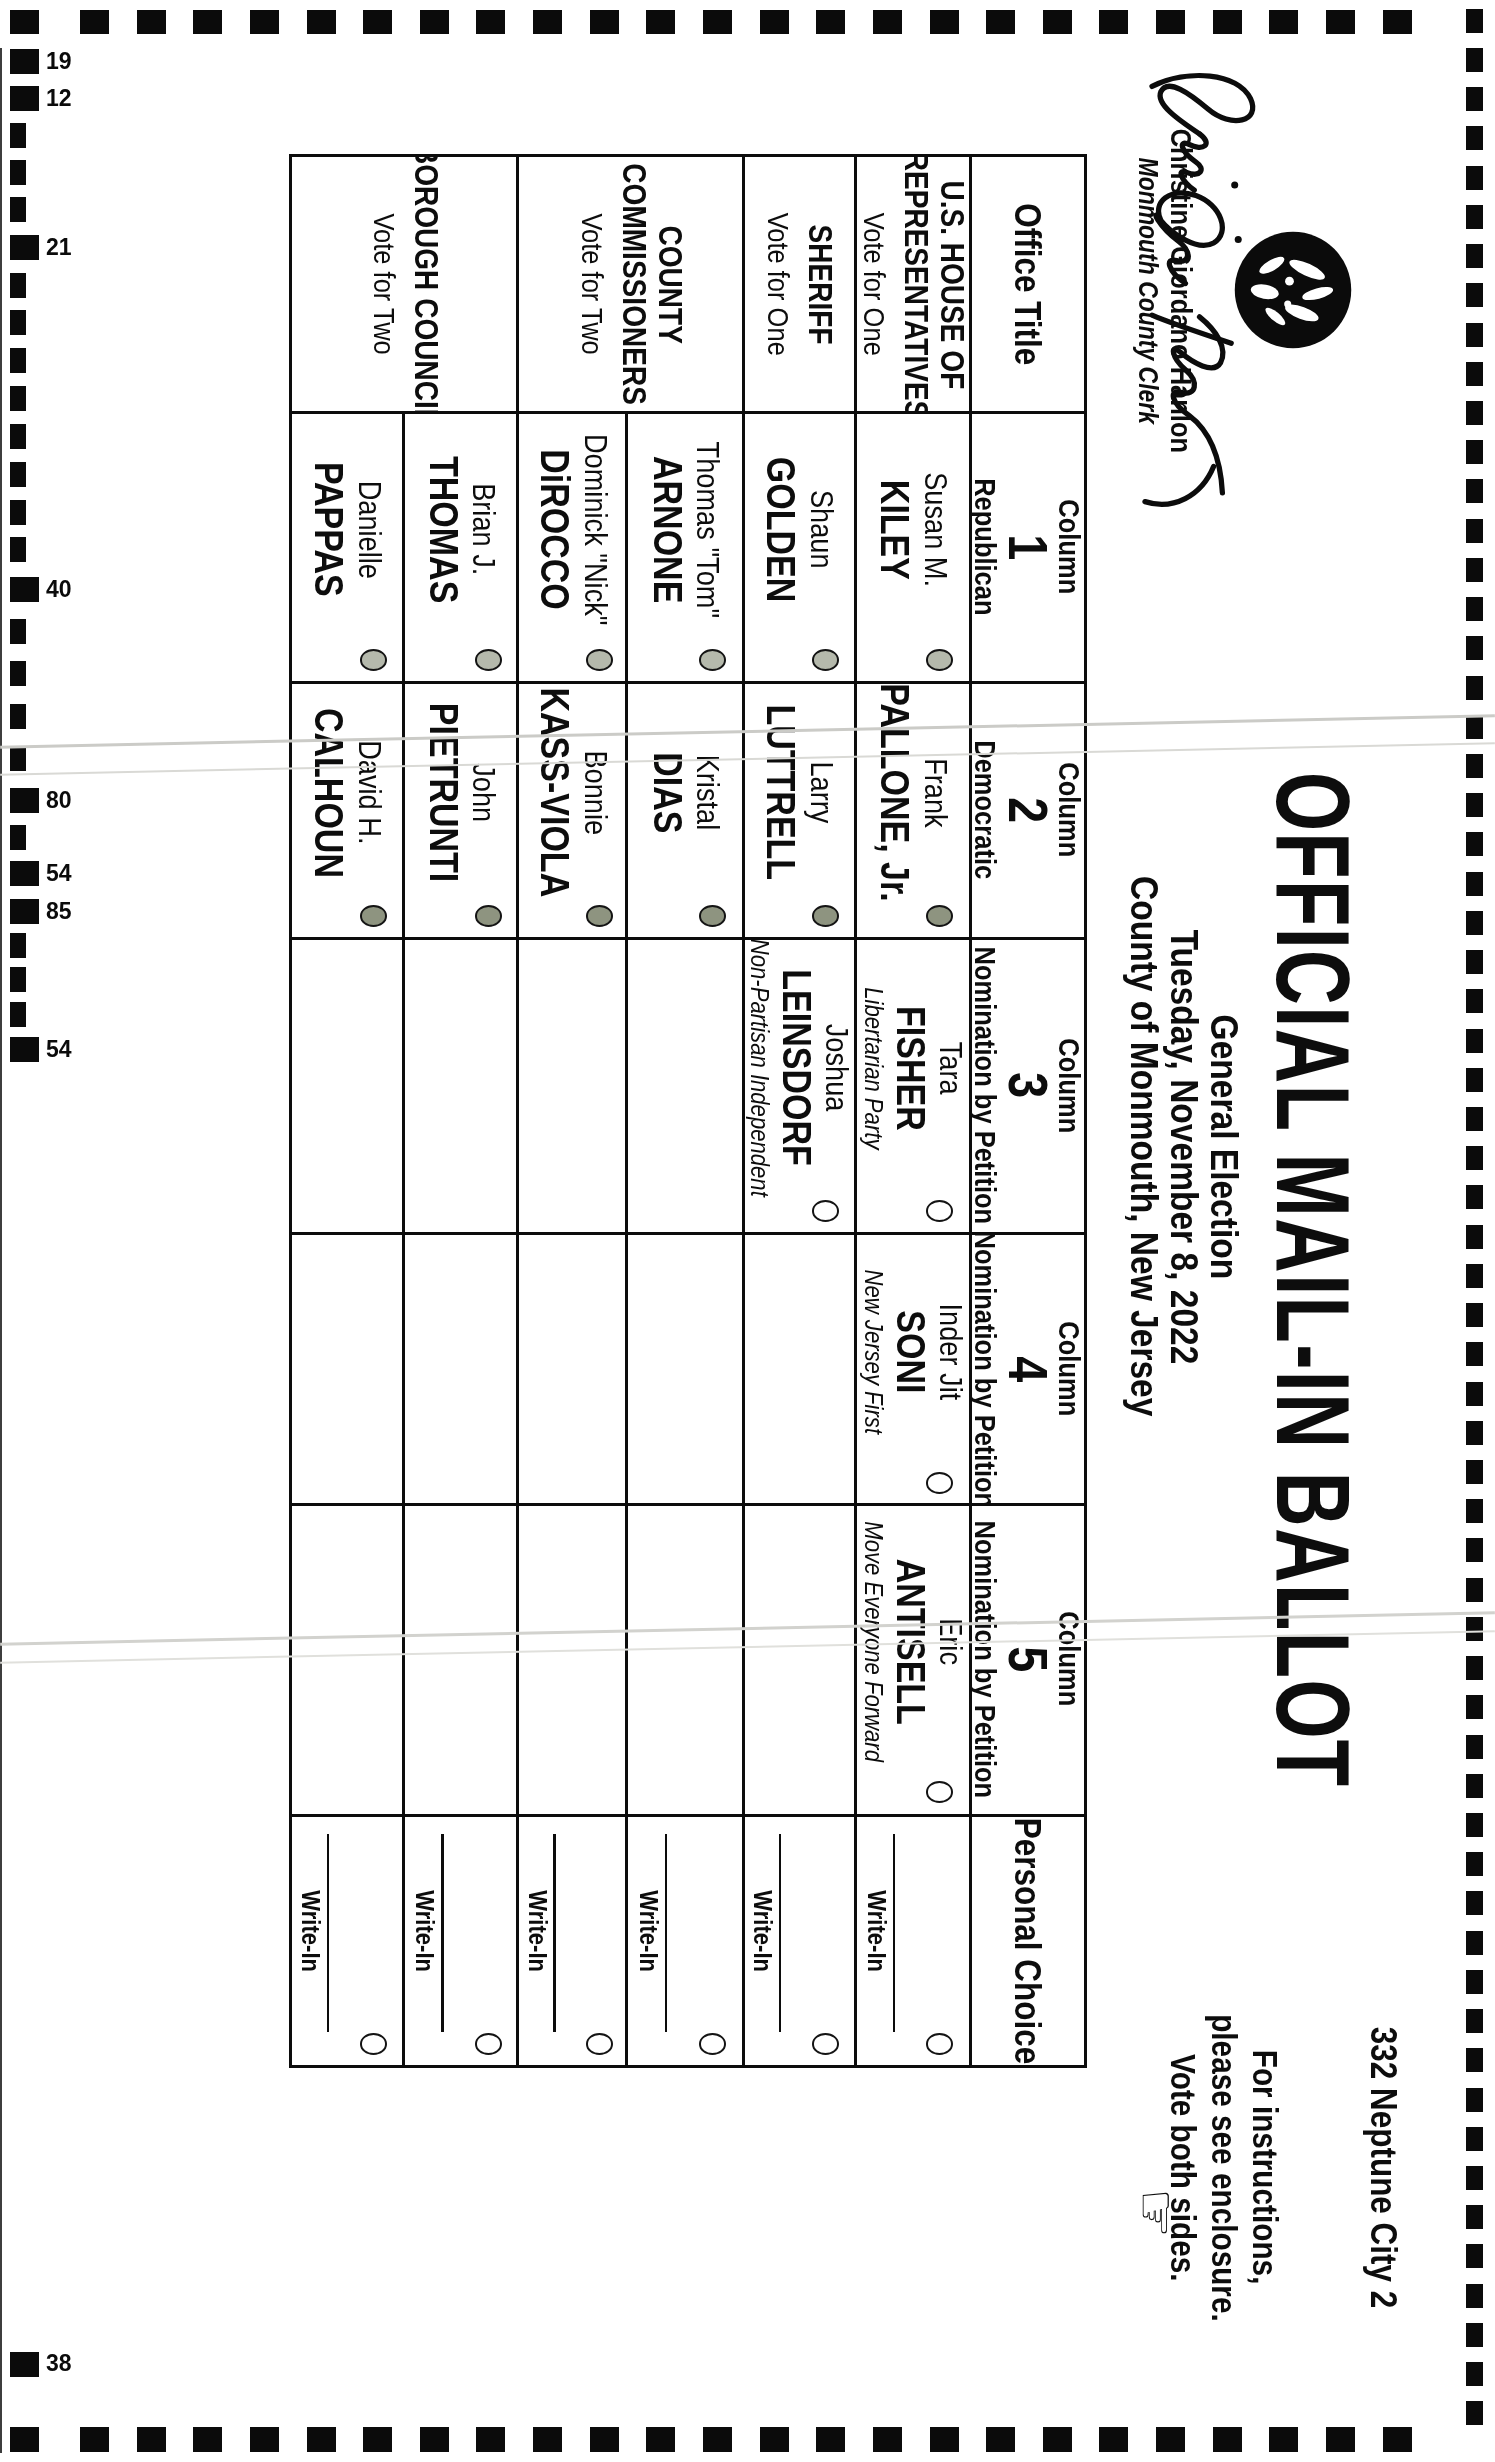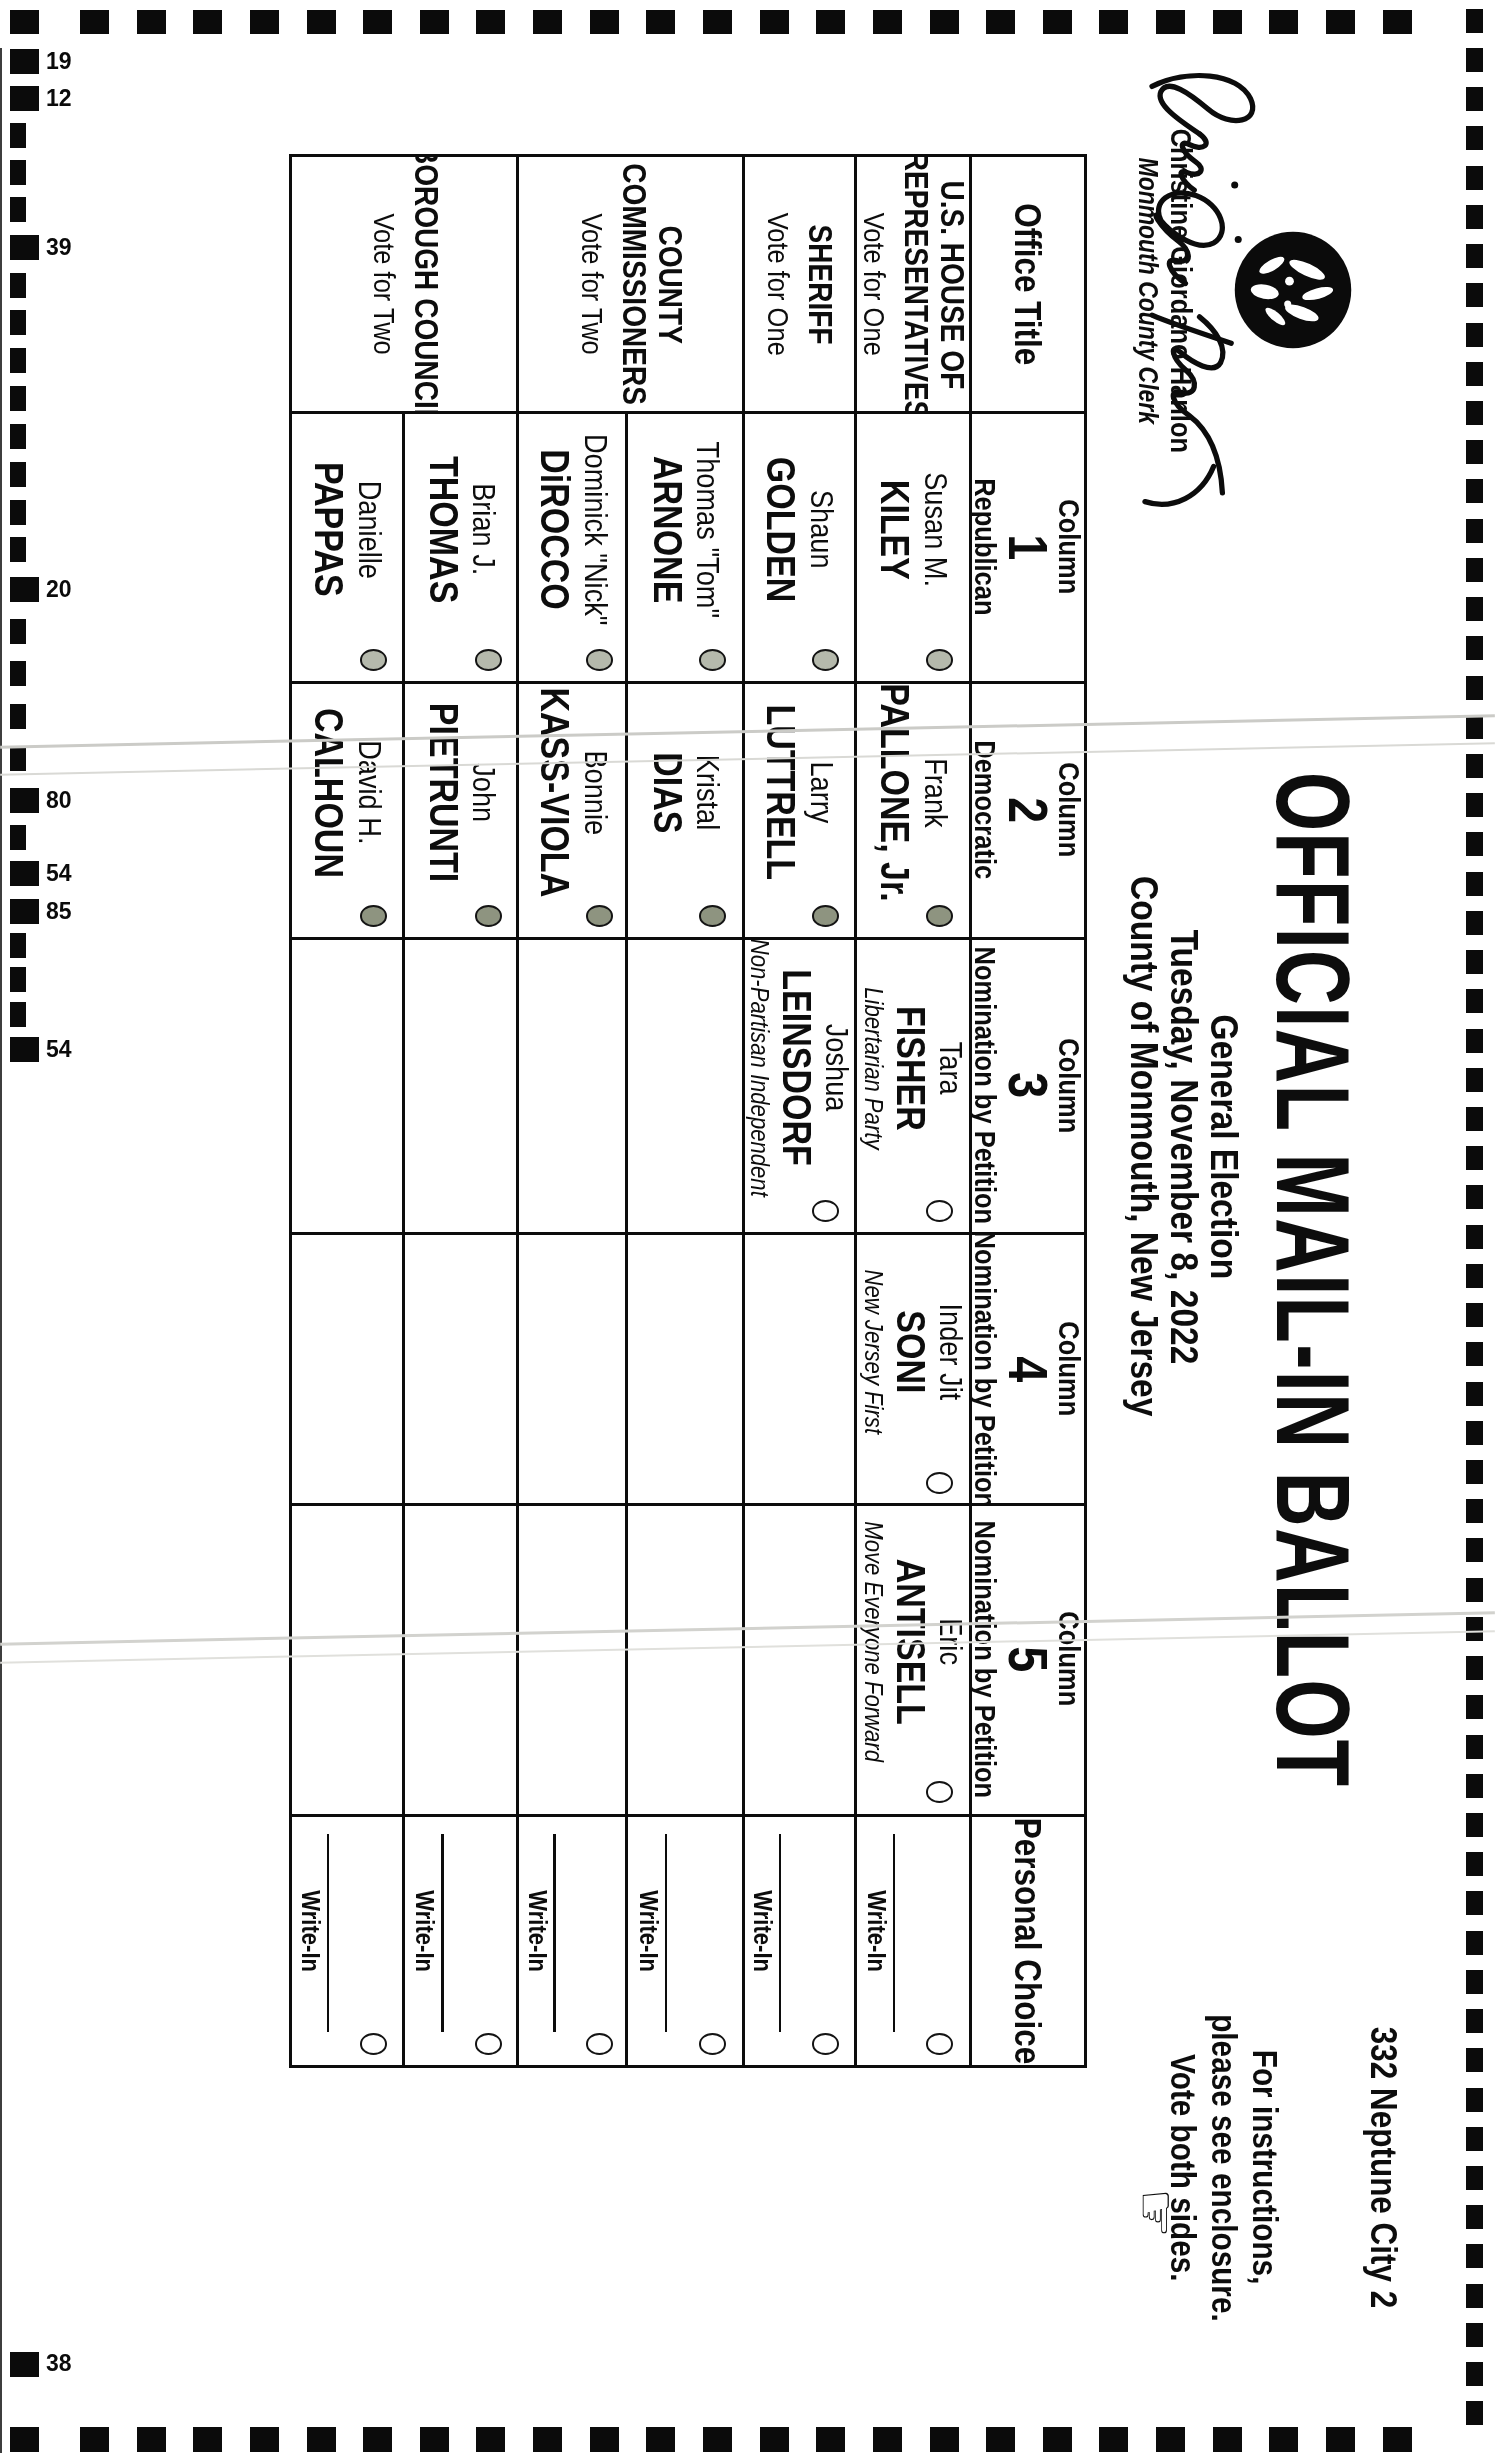--- a/index.html
+++ b/index.html
@@ -196,23 +196,23 @@
       <div class="tmark" style="left: 9.7px; top: 746px; width: 16.7px; height: 24.6px;"></div>
       <div class="tmark" style="left: 9.7px; top: 825px; width: 16.7px; height: 24.6px;"></div>
       <div class="tmark" style="left: 9.7px; top: 933px; width: 16.7px; height: 24.6px;"></div>
       <div class="tmark" style="left: 9.7px; top: 967px; width: 16.7px; height: 24.6px;"></div>
       <div class="tmark" style="left: 9.7px; top: 1002px; width: 16.7px; height: 24.6px;"></div>
       <div class="tmark" style="left: 9.7px; top: 49px; width: 29px; height: 24.6px;"></div>
       <div class="tlabel" style="left: 46px; top: 50px;">19</div>
       <div class="tmark" style="left: 9.7px; top: 86px; width: 29px; height: 24.6px;"></div>
       <div class="tlabel" style="left: 46px; top: 87px;">12</div>
       <div class="tmark" style="left: 9.7px; top: 235px; width: 29px; height: 24.6px;"></div>
-      <div class="tlabel" style="left: 46px; top: 236px;">39</div>
+      <div class="tlabel" style="left: 46px; top: 236px;">21</div>
       <div class="tmark" style="left: 9.7px; top: 577px; width: 29px; height: 24.6px;"></div>
-      <div class="tlabel" style="left: 46px; top: 578px;">20</div>
+      <div class="tlabel" style="left: 46px; top: 578px;">40</div>
       <div class="tmark" style="left: 9.7px; top: 788px; width: 29px; height: 24.6px;"></div>
       <div class="tlabel" style="left: 46px; top: 789px;">80</div>
       <div class="tmark" style="left: 9.7px; top: 861px; width: 29px; height: 24.6px;"></div>
       <div class="tlabel" style="left: 46px; top: 862px;">54</div>
       <div class="tmark" style="left: 9.7px; top: 899px; width: 29px; height: 24.6px;"></div>
       <div class="tlabel" style="left: 46px; top: 900px;">85</div>
       <div class="tmark" style="left: 9.7px; top: 1037px; width: 29px; height: 24.6px;"></div>
       <div class="tlabel" style="left: 46px; top: 1038px;">54</div>
       <div class="tmark" style="left: 9.7px; top: 2352px; width: 29px; height: 24.6px;"></div>
       <div class="tlabel" style="left: 46px; top: 2352px;">38</div>

